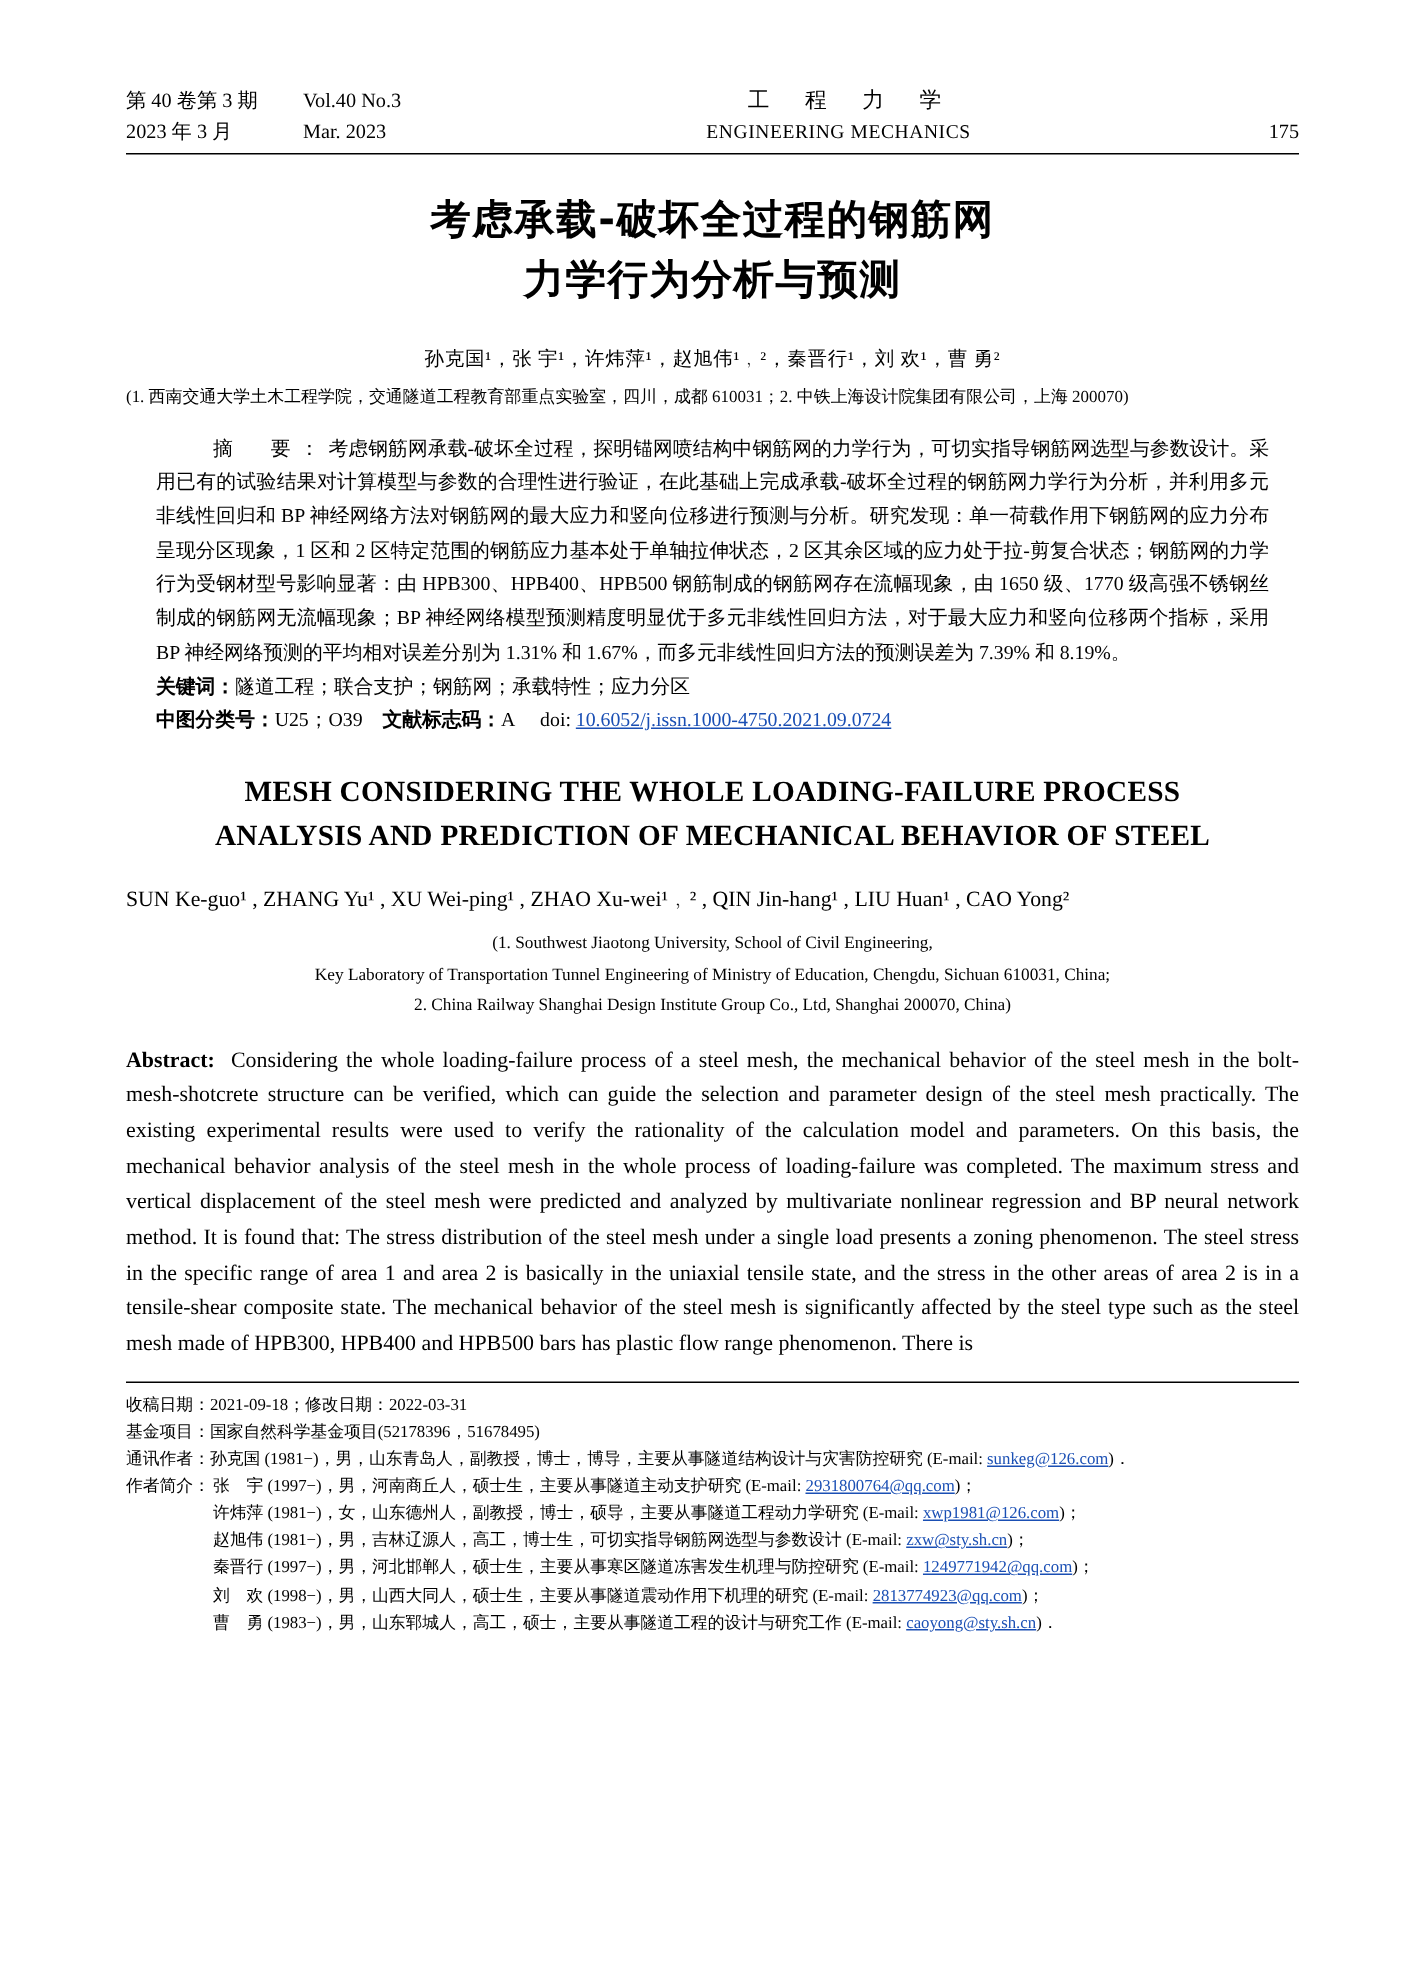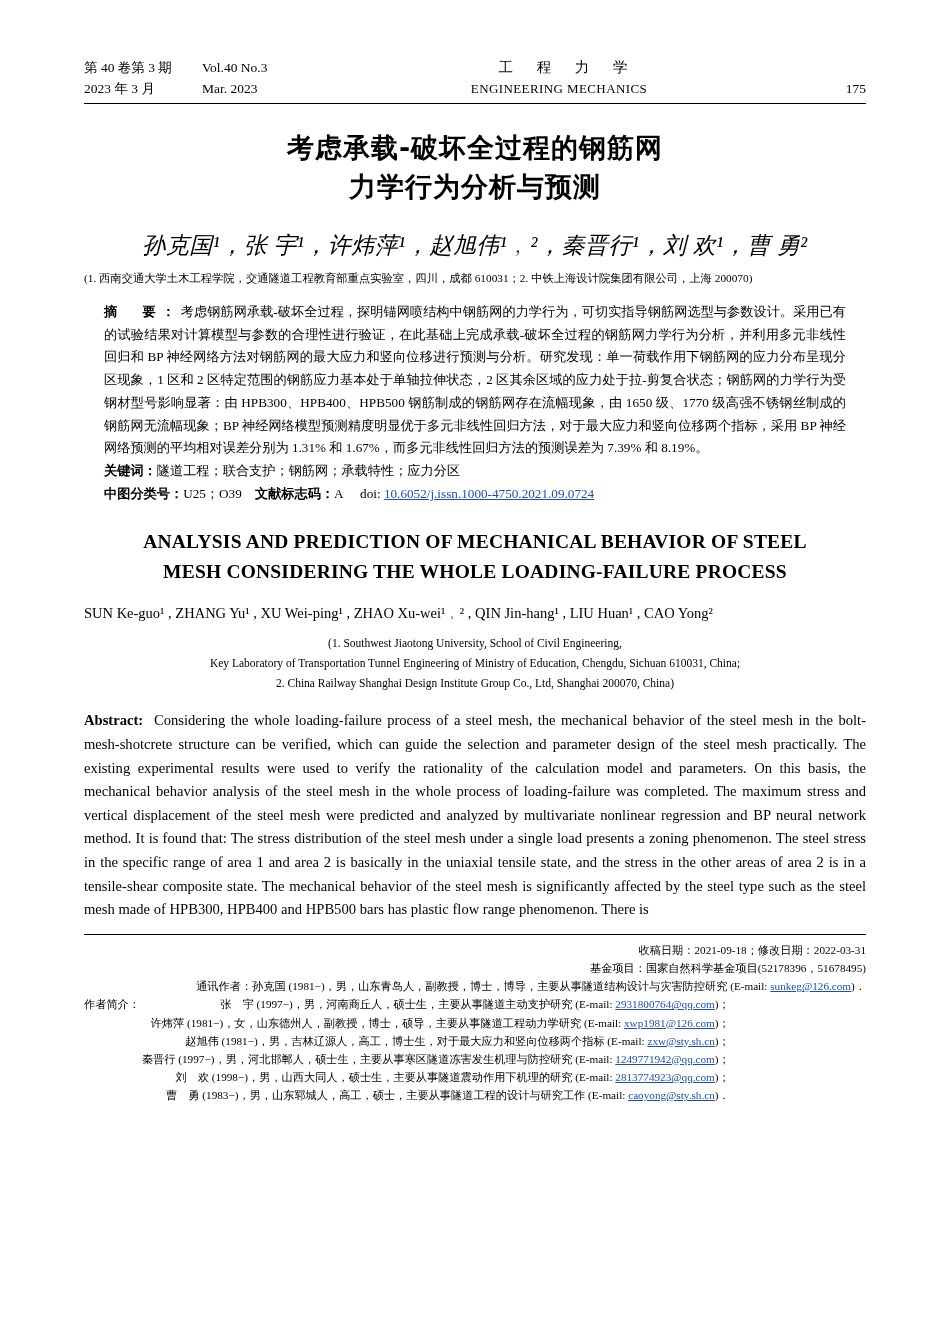--- a/index.html
+++ b/index.html
@@ -60,41 +60,41 @@
     text-align: center;
     font-family: "DejaVu Sans", sans-serif;
     font-weight: bold;
     font-size: 27px;
     line-height: 1.45;
     margin-top: 24px;
     letter-spacing: 1px;
   }
   .authors-cn {
     text-align: center;
-    font-size: 23px;
+    font-size: 13px;
     margin-top: 24px;
     letter-spacing: 0.5px;
-    font-style: italic;
   }
   .affil-cn {
     font-size: 11.3px;
     margin-top: 9px;
     line-height: 1.5;
   }
   
   .abs-block {
     margin-top: 14px;
     font-size: 13.2px;
     line-height: 1.72;
     text-align: justify;
     padding: 0 20px;
   }
   .abs-label {
-    font-weight: bold;
+    font-weight: normal;
     letter-spacing: 6px;
+    margin-left: 38px;
   }
   .kw-row, .clc-row {
     font-size: 13.2px;
     line-height: 1.72;
     padding: 0 20px;
     text-align: justify;
   }
   .kw-label, .clc-label { font-weight: bold; }
   .doi-link { color: #1a4fb4; text-decoration: underline; }
   
@@ -127,21 +127,20 @@
   
   .foot-rule {
     border-top: 1px solid #000;
     margin-top: 12px;
     width: 100%;
   }
   .footnotes {
     font-size: 11.2px;
     line-height: 1.62;
     margin-top: 6px;
-    text-align: right;
   }
   .fn-line { display: block; }
   .mail { color: #1a4fb4; text-decoration: underline; }
   .bio-table { display: table; }
   .bio-row { display: table-row; }
   .bio-c1 { display: table-cell; white-space: nowrap; padding-right: 2px; }
   .bio-c2 { display: table-cell; }
 </style>
 </head>
 <body>
@@ -179,22 +178,22 @@
 
   <div class="kw-row">
     <span class="kw-label">关键词：</span><span>隧道工程；联合支护；钢筋网；承载特性；应力分区</span>
   </div>
 
   <div class="clc-row">
     <span class="clc-label">中图分类号：</span><span>U25；O39</span>&nbsp;&nbsp;&nbsp;&nbsp;<span class="clc-label">文献标志码：</span><span>A</span>&nbsp;&nbsp;&nbsp;&nbsp;&nbsp;<span>doi:</span>&nbsp;<a class="doi-link" href="#">10.6052/j.issn.1000-4750.2021.09.0724</a>
   </div>
 
   <div class="title-en">
+    <div>MESH CONSIDERING THE WHOLE LOADING-FAILURE PROCESS</div>
     <div>ANALYSIS AND PREDICTION OF MECHANICAL BEHAVIOR OF STEEL</div>
-    <div>MESH CONSIDERING THE WHOLE LOADING-FAILURE PROCESS</div>
   </div>
 
   <div class="authors-en">SUN Ke-guo¹ , ZHANG Yu¹ , XU Wei-ping¹ , ZHAO Xu-wei¹﹐² , QIN Jin-hang¹ , LIU Huan¹ , CAO Yong²</div>
 
   <div class="affil-en">
     <div>(1. Southwest Jiaotong University, School of Civil Engineering,</div>
     <div>Key Laboratory of Transportation Tunnel Engineering of Ministry of Education, Chengdu, Sichuan 610031, China;</div>
     <div>2. China Railway Shanghai Design Institute Group Co., Ltd, Shanghai 200070, China)</div>
   </div>
 
@@ -213,21 +212,21 @@
       <div class="bio-row">
         <span class="bio-c1">作者简介：</span>
         <span class="bio-c2"><span>张　宇 (1997−)，</span><span>男，河南商丘人，硕士生，主要从事隧道主动支护研究 (E-mail: </span><a class="mail" href="#">2931800764@qq.com</a><span>)；</span></span>
       </div>
       <div class="bio-row">
         <span class="bio-c1">&nbsp;</span>
         <span class="bio-c2"><span>许炜萍 (1981−)，</span><span>女，山东德州人，副教授，博士，硕导，主要从事隧道工程动力学研究 (E-mail: </span><a class="mail" href="#">xwp1981@126.com</a><span>)；</span></span>
       </div>
       <div class="bio-row">
         <span class="bio-c1">&nbsp;</span>
-        <span class="bio-c2"><span>赵旭伟 (1981−)，</span><span>男，吉林辽源人，高工，博士生，对于最大应力和竖向位移两个指标 (E-mail: </span><a class="mail" href="#">zxw@sty.sh.cn</a><span>)；</span></span>
+        <span class="bio-c2"><span>赵旭伟 (1981−)，</span><span>男，吉林辽源人，高工，博士生，可切实指导钢筋网选型与参数设计 (E-mail: </span><a class="mail" href="#">zxw@sty.sh.cn</a><span>)；</span></span>
       </div>
       <div class="bio-row">
         <span class="bio-c1">&nbsp;</span>
         <span class="bio-c2"><span>秦晋行 (1997−)，</span><span>男，河北邯郸人，硕士生，主要从事寒区隧道冻害发生机理与防控研究 (E-mail: </span><a class="mail" href="#">1249771942@qq.com</a><span>)；</span></span>
       </div>
       <div class="bio-row">
         <span class="bio-c1">&nbsp;</span>
         <span class="bio-c2"><span>刘　欢 (1998−)，</span><span>男，山西大同人，硕士生，主要从事隧道震动作用下机理的研究 (E-mail: </span><a class="mail" href="#">2813774923@qq.com</a><span>)；</span></span>
       </div>
       <div class="bio-row">

